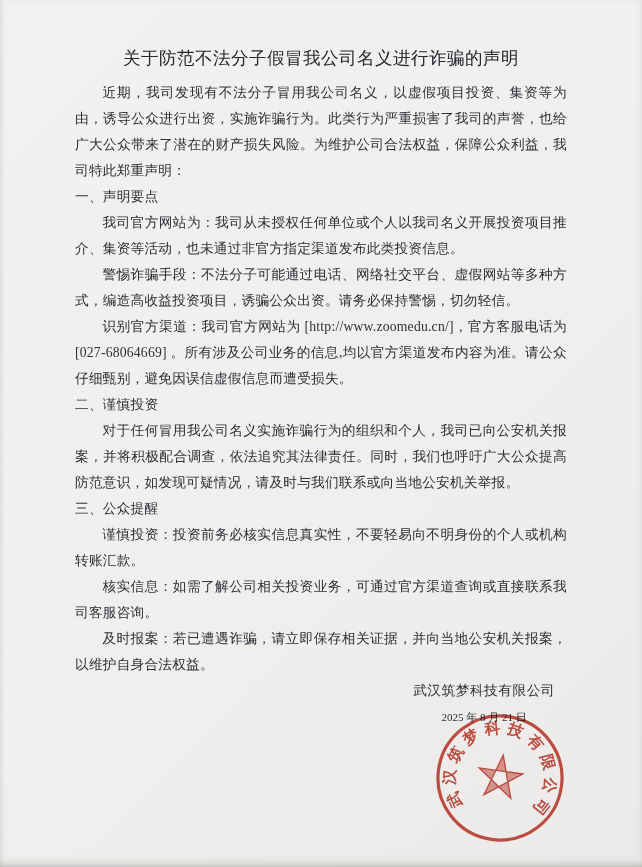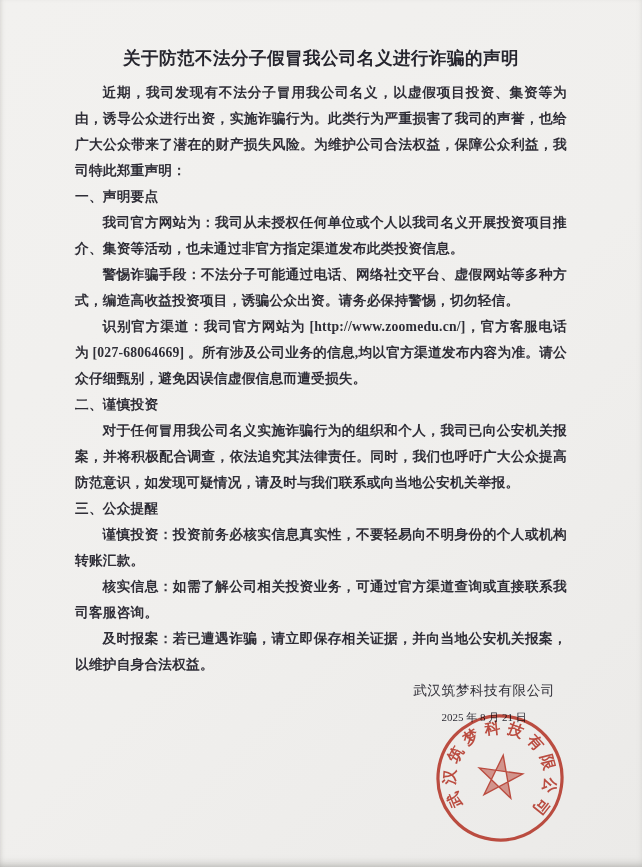--- a/index.html
+++ b/index.html
@@ -15,33 +15,32 @@
     color: #2f2e37;
     overflow: hidden;
     box-shadow: inset 0 -6px 8px -4px rgba(90,88,84,.35), inset 2px 0 6px -4px rgba(90,88,84,.25);
   }
   .content {
     position: absolute;
     top: 44px; left: 75px; width: 492px;
   }
   .doc-title {
     font-size: 17.5px;
-    font-weight: bold;
+    font-weight: normal;
     color: #26252e;
     text-align: center;
     line-height: 28px;
     letter-spacing: .5px;
     margin-bottom: 8px;
   }
   .para {
     font-size: 13.7px;
     line-height: 26px;
     text-align: justify;
     letter-spacing: .2px;
-    font-weight: bold;
   }
   .para.indent { text-indent: 2em; }
   .signature-block {
     text-align: right;
     padding-right: 12px;
   }
   .signature-inner {
     display: inline-block;
     text-align: center;
   }

